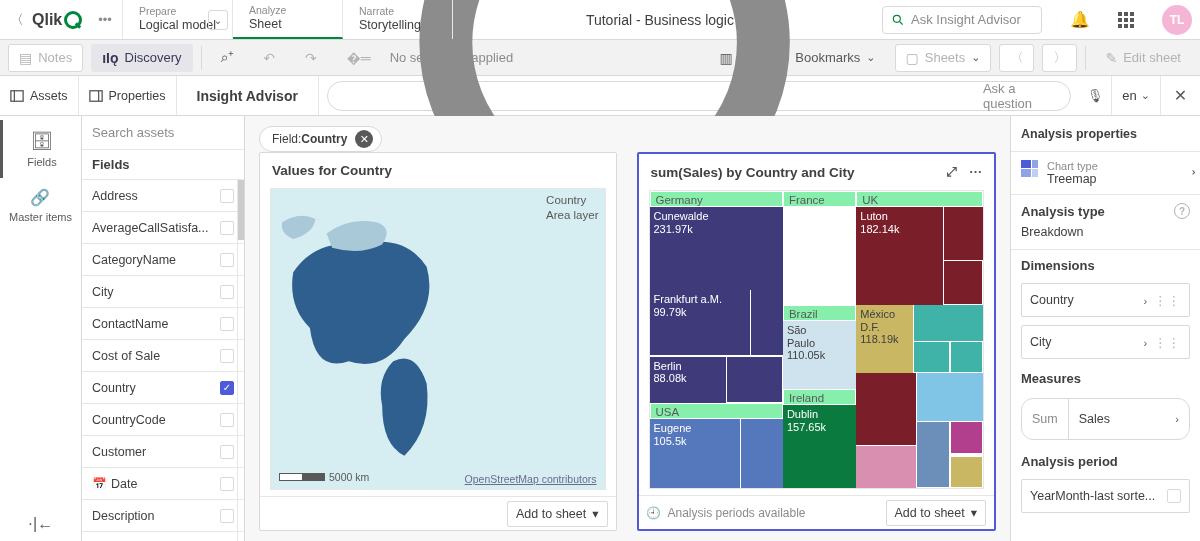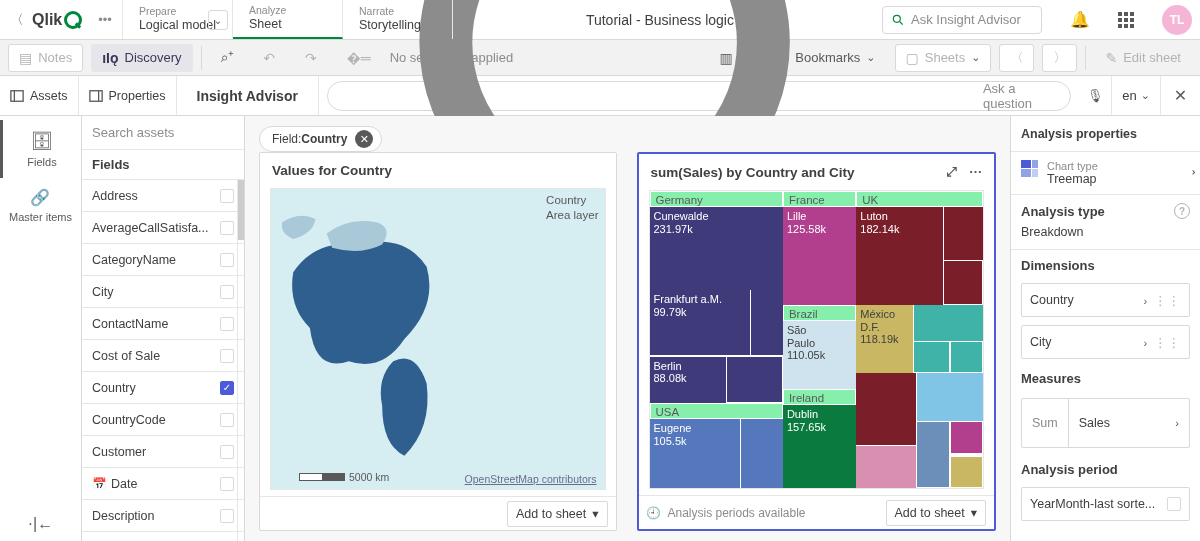--- a/index.html
+++ b/index.html
@@ -111,21 +111,21 @@
   .card-title { padding:10px 12px 6px 12px; font-weight:600; font-size:13.5px; display:flex; align-items:center; justify-content:space-between;}
   .card-title .tools { display:flex; gap:12px; color:#595959; font-size:13px;}
   .card-body { flex:1; padding:4px 10px 6px 10px; position:relative; overflow:hidden;}
   .card-footer { height:34px; border-top:1px solid var(--border-light); display:flex; align-items:center; justify-content:flex-end; padding:0 8px; gap:8px;}
   .card-footer .left-note { margin-right:auto; color:var(--text-muted); display:flex;align-items:center;gap:6px; font-size:12px;}
   .btn-dd { height:26px; border:1px solid var(--border); background:#fff; display:flex; align-items:center; padding:0 8px; gap:6px; font-size:12.5px; border-radius:2px;}
 
   
   .map { position:relative; height:100%; background:#d6eef2; border:1px solid var(--border-light); }
   .map .legend { position:absolute; right:6px; top:4px; font-size:11.5px; color:#595959; line-height:1.3; text-align:left;}
-  .map .scale { position:absolute; left:8px; bottom:6px; font-size:10.5px; color:#595959; display:flex; align-items:center; gap:4px;margin-left:20px;}
+  .map .scale { position:absolute; left:8px; bottom:6px; font-size:10.5px; color:#595959; display:flex; align-items:center; gap:4px;}
   .map .scale .bar { width:46px;height:8px;border:1px solid #595959; background:linear-gradient(to right,#fff 50%,#595959 50%);}
   .map .attrib { position:absolute; right:8px; bottom:4px; font-size:10.5px; color:#6b6b8c; text-decoration:underline;}
   .map svg { width:100%; height:100%; }
 
   
   .treemap { position:relative; height:100%; border:1px solid var(--border-light);}
   .tm-cell { position:absolute; color:#fff; font-size:11px; padding:3px 4px; line-height:1.15; overflow:hidden;}
   .tm-cell.dark { color:#404040; }
   .tm-hdr { position:absolute; background:#86efac; color:#595959; font-size:11.5px; padding:2px 5px; border:1px solid #fff;}
 
@@ -136,21 +136,21 @@
   .props .ct { display:flex; gap:8px; align-items:flex-start;}
   .ct-icon { width:18px;height:18px; display:grid; grid-template-columns:10px 6px; grid-template-rows:8px 8px; gap:1px;}
   .ct-icon span:nth-child(1){background:#4d5bd9;}
   .ct-icon span:nth-child(2){background:#8fa3e6;}
   .ct-icon span:nth-child(3){background:#8fa3e6;}
   .ct-icon span:nth-child(4){background:#c2cdf0;}
   .props .label { color:var(--text-muted); font-size:11px;}
   .props h4 { margin:8px 10px 6px 10px; font-size:13px; }
   .props .pill { margin:4px 10px; border:1px solid var(--border); height:34px; display:flex; align-items:center; padding:0 8px; justify-content:space-between; border-radius:2px;}
   .pill .handle { color:#b3b3b3; letter-spacing:1px;}
-  .seg { margin:6px 10px; border:1px solid var(--border); height:50px; display:flex; border-radius:2px;}
+  .seg { margin:6px 10px; border:1px solid var(--border); height:42px; display:flex; border-radius:12px;}
   .seg > div { display:flex;align-items:center; padding:0 10px;}
   .seg > div:first-child { border-right:1px solid var(--border); color:var(--text-muted);}
   .seg > div:last-child { flex:1; justify-content:space-between;}
 
   .info-ico { width:16px;height:16px;border:1.5px solid #b3b3b3;border-radius:50%;color:#b3b3b3;display:inline-flex;align-items:center;justify-content:center;font-size:10px;}
   .chev { font-size:11px; color:#595959;}
 </style>
 </head>
 <body>
 
@@ -406,21 +406,20 @@
             <div class="tm-cell" style="left:0;top:calc(16px + 28%);width:30%;height:22%;background:var(--purple);">Frankfurt a.M.<br>99.79k</div>
             <div class="tm-cell" style="left:30%;top:calc(16px + 28%);width:10%;height:22%;background:var(--purple);border-left:1px solid #fff;"></div>
             <div class="tm-cell" style="left:0;top:calc(16px + 50%);width:23%;height:16%;background:var(--purple);border-top:1px solid #fff;">Berlin<br>88.08k</div>
             <div class="tm-cell" style="left:23%;top:calc(16px + 50%);width:17%;height:16%;background:var(--purple);border:1px solid #fff;"></div>
 
             <div class="tm-hdr" style="left:0;top:calc(16px + 66%);width:40%;height:16px;">USA</div>
             <div class="tm-cell" style="left:0;top:calc(32px + 66%);width:27%;height:calc(34% - 32px);background:var(--blue);">Eugene<br>105.5k</div>
             <div class="tm-cell" style="left:27%;top:calc(32px + 66%);width:13%;height:calc(34% - 32px);background:var(--blue);border-left:1px solid #fff;"></div>
 
             <div class="tm-hdr" style="left:40%;top:0;width:22%;height:16px;">France</div>
-            <div class="tm-cell" style="left:40%;top:16px;width:22%;height:33%;background:var(--magenta);">Lille<br>125.58k</div>
 
             <div class="tm-hdr" style="left:40%;top:calc(16px + 33%);width:22%;height:16px;">Brazil</div>
             <div class="tm-cell dark" style="left:40%;top:calc(32px + 33%);width:22%;height:23%;background:#cfe3ef;">São<br>Paulo<br>110.05k</div>
 
             <div class="tm-hdr" style="left:40%;top:calc(32px + 56%);width:22%;height:16px;">Ireland</div>
             <div class="tm-cell" style="left:40%;top:calc(48px + 56%);width:22%;height:calc(44% - 48px);background:var(--green-dark);">Dublin<br>157.65k</div>
 
             <div class="tm-hdr" style="left:62%;top:0;width:38%;height:16px;">UK</div>
             <div class="tm-cell" style="left:62%;top:16px;width:26%;height:33%;background:var(--darkred);">Luton<br>182.14k</div>
             <div class="tm-cell" style="left:88%;top:16px;width:12%;height:18%;background:var(--darkred);border-left:1px solid #fff;"></div>

